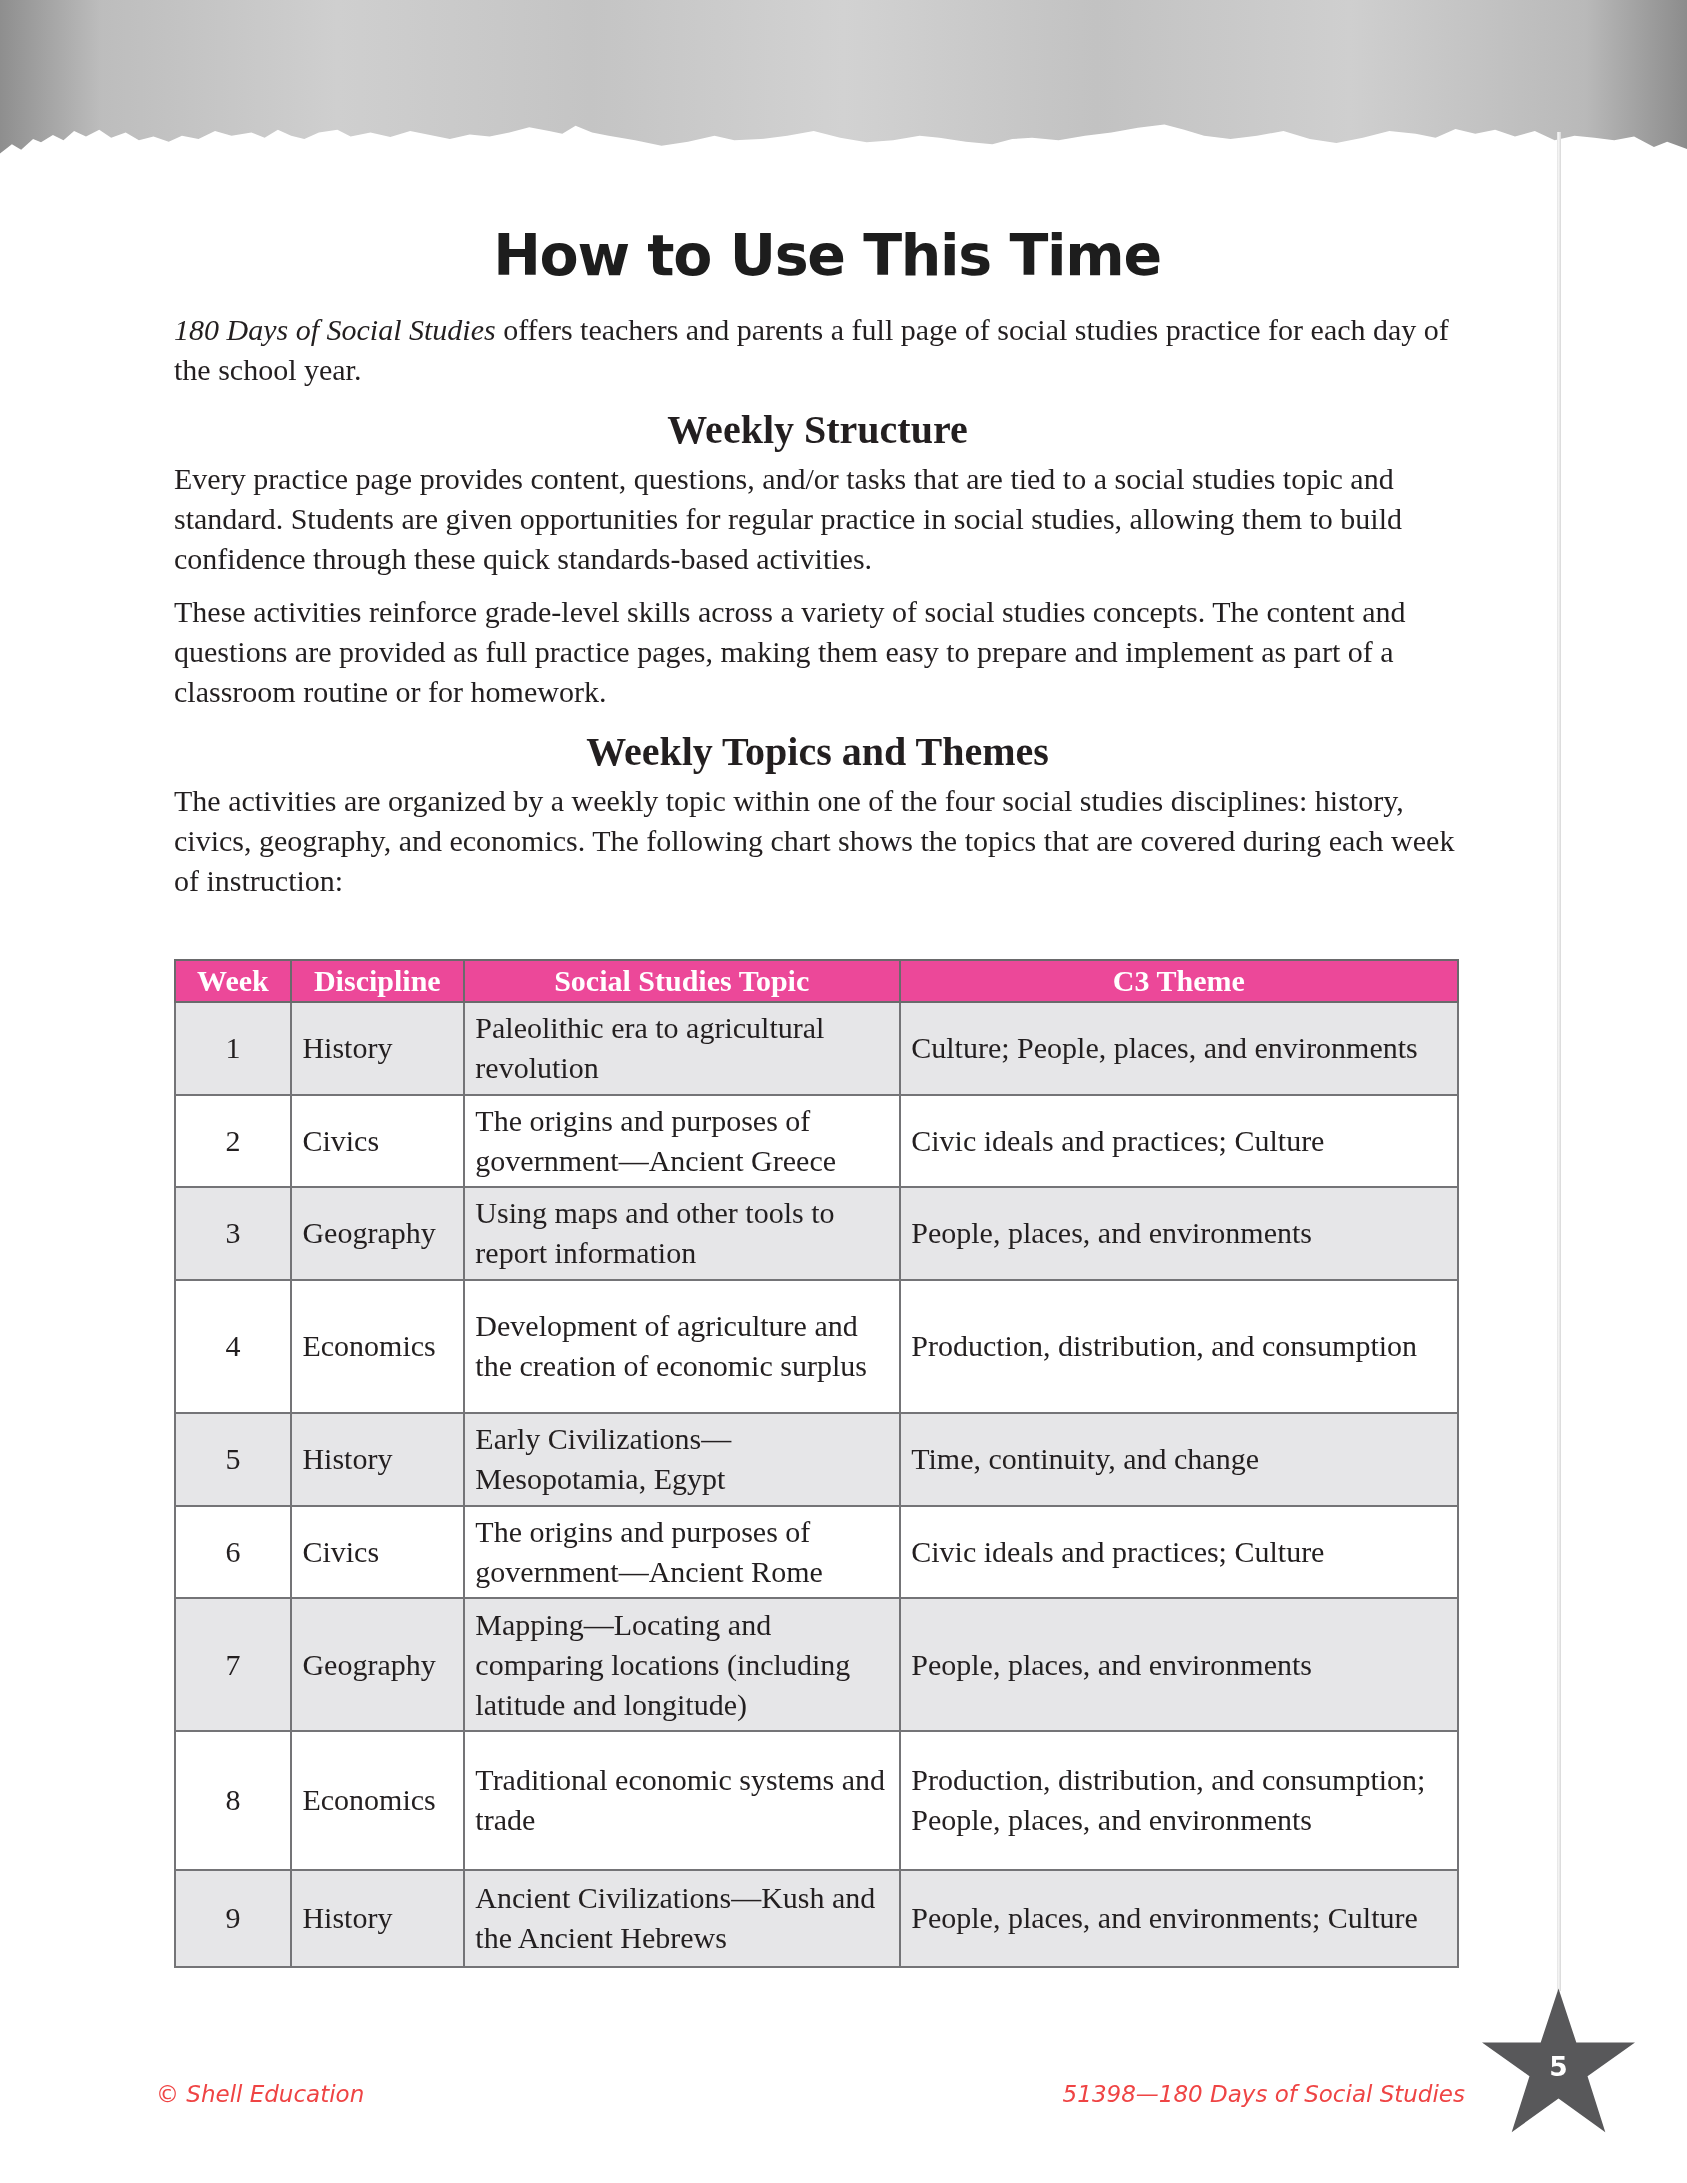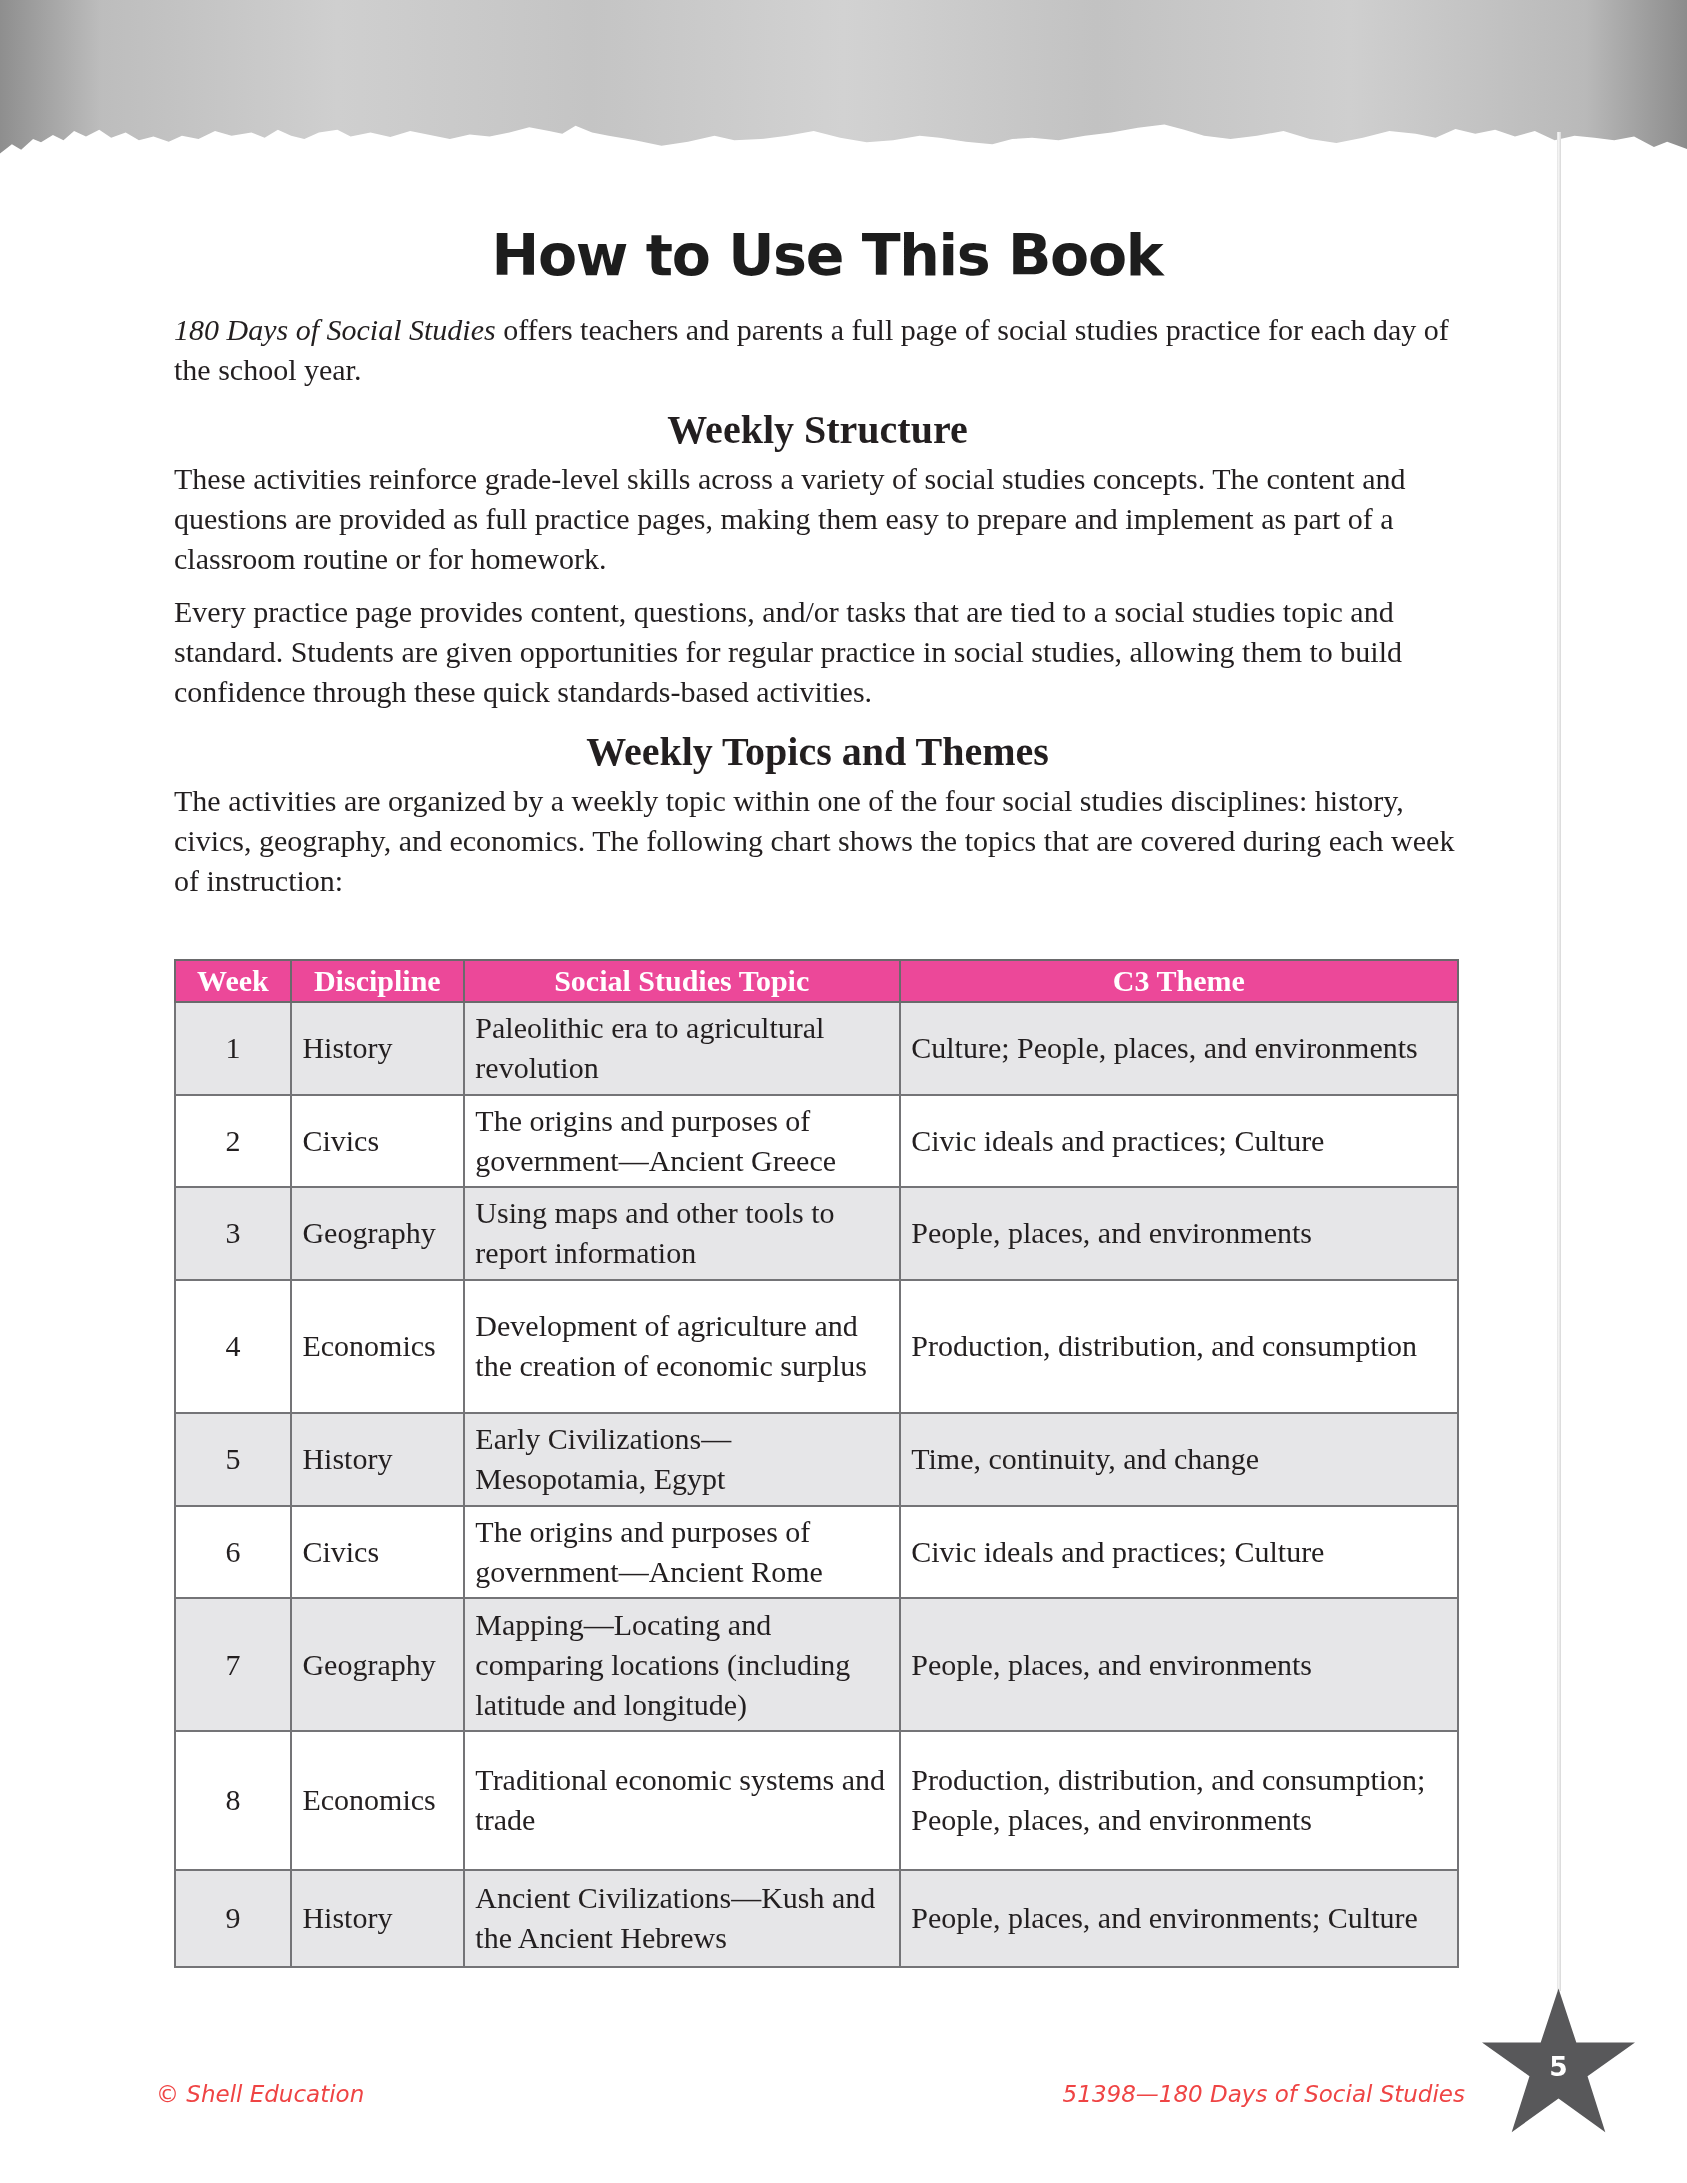--- a/index.html
+++ b/index.html
@@ -63,28 +63,28 @@
 <body>
 
 <div class="torn-top">
   <svg width="1687" height="159" viewBox="0 0 2550 240">
     <path fill="#ffffff" d="M0,240 L0,232 L18,218 L32,226 L50,210 L62,215 L80,204 L96,212 L112,198 L130,206 L150,196 L168,208 L190,200 L210,212 L232,206 L255,214 L275,205 L300,210 L325,198 L350,205 L380,200 L400,208 L420,196 L440,205 L460,210 L482,200 L510,196 L530,206 L560,200 L590,207 L620,198 L650,204 L680,210 L710,203 L740,206 L770,200 L800,192 L830,198 L850,202 L870,190 L895,200 L920,205 L960,212 L1000,220 L1040,214 L1080,205 L1110,212 L1150,210 L1190,205 L1230,198 L1270,208 L1310,215 L1350,212 L1390,205 L1420,208 L1460,214 L1500,218 L1530,210 L1560,208 L1600,212 L1640,205 L1680,200 L1720,193 L1760,188 L1790,196 L1820,205 L1860,210 L1900,205 L1940,198 L1980,210 L2020,216 L2060,208 L2100,198 L2140,202 L2170,208 L2200,195 L2230,202 L2260,196 L2290,206 L2320,198 L2350,212 L2380,205 L2410,208 L2440,212 L2470,206 L2500,222 L2520,214 L2550,225 L2550,240 Z"></path>
   </svg>
 </div>
 
 <div class="string"></div>
 
-<div class="title">How to Use This Book</div>
+<div class="title">How to Use This Time</div>
 
 <div class="content">
   <p><em>180 Days of Social Studies</em><span> offers teachers and parents a full page of social studies practice for each day of the school year.</span></p>
 
   <h2>Weekly Structure</h2>
+  <p>Every practice page provides content, questions, and/or tasks that are tied to a social studies topic and standard.  Students are given opportunities for regular practice in social studies, allowing them to build confidence through these quick standards-based activities.</p>
   <p>These activities reinforce grade-level skills across a variety of social studies concepts.  The content and questions are provided as full practice pages, making them easy to prepare and implement as part of a classroom routine or for homework.</p>
-  <p>Every practice page provides content, questions, and/or tasks that are tied to a social studies topic and standard.  Students are given opportunities for regular practice in social studies, allowing them to build confidence through these quick standards-based activities.</p>
 
   <h2>Weekly Topics and Themes</h2>
   <p>The activities are organized by a weekly topic within one of the four social studies disciplines: history, civics, geography, and economics.  The following chart shows the topics that are covered during each week of instruction:</p>
 </div>
 
 <div class="table-wrap">
   <table>
     <colgroup>
       <col style="width:116px">
         <col style="width:173px">

